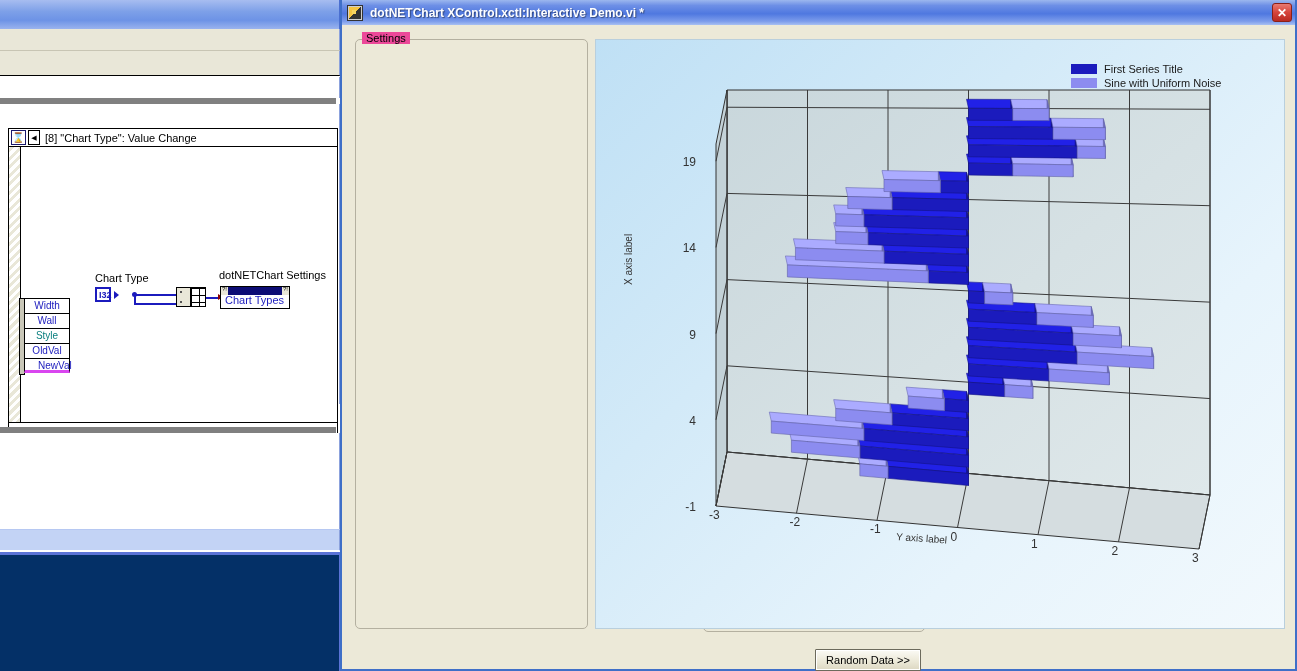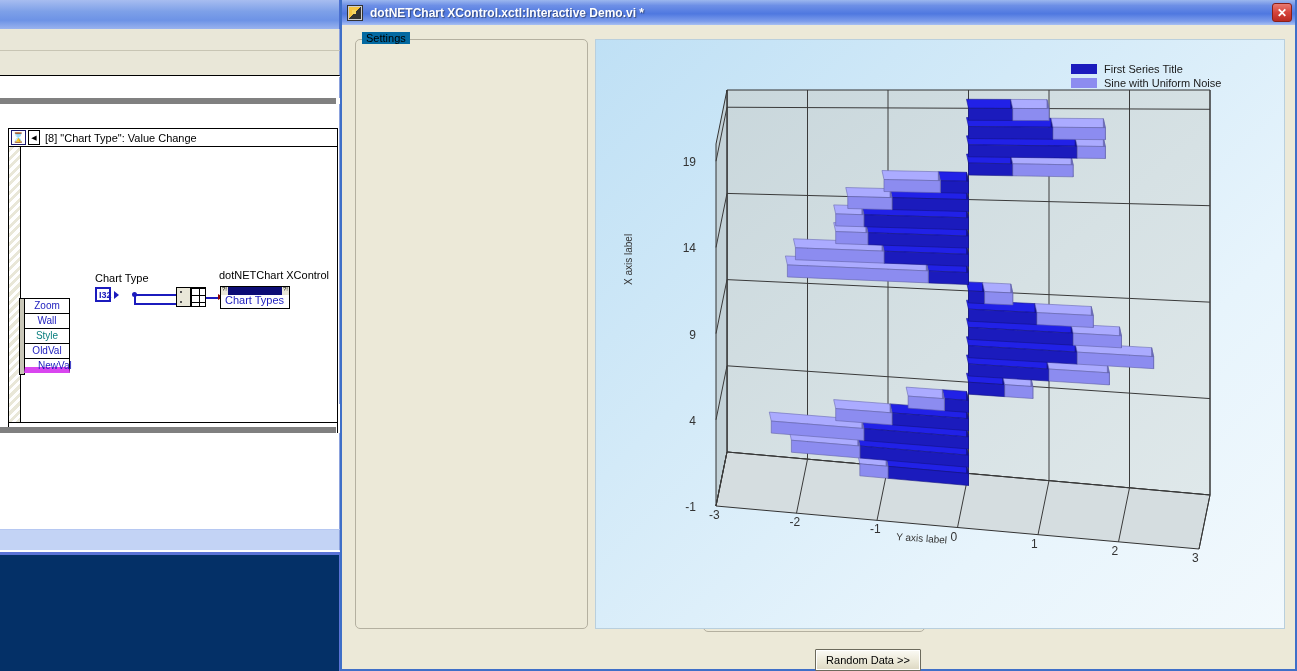--- a/index.html
+++ b/index.html
@@ -54,21 +54,21 @@
   #event-bot-stripe { position:absolute; left:9px; top:406px; width:328px; height:12px;
     background:repeating-linear-gradient(-45deg,#e9e7d8 0 3px,#fff 3px 6px);
     border-top:1px solid #000; border-bottom:1px solid #000;}
   #event-frame2 { position:absolute; left:8px; top:145px; width:330px; height:275px;
     border:1px solid #000; border-top:none; background:transparent; }
 
   
   #term-list { position:absolute; left:24px; top:194px; width:46px; background:#fff; }
   #term-list .term-cell { border:1px solid #000; border-bottom:none; height:15px;
     font-size:10px; text-align:center; line-height:13px; background:#fff; }
-  #term-list .term-cell:last-child { border-bottom:6px solid #d946ef;padding-left:13px; }
+  #term-list .term-cell:last-child { border-bottom:3px solid #d946ef;padding-left:13px; }
   #term-gutter { position:absolute; left:19px; top:194px; width:6px; height:77px;
     background:#c9c7b8; border:1px solid #000;}
 
   .lv-label { position:absolute; font-size:11px; color:#000; white-space:nowrap; }
   #ct-term { position:absolute; left:95px; top:183px; width:16px; height:15px;
     background:#fff; border:2px solid #1b1bbd; display:flex; align-items:center;}
   #ct-term span { font-size:9px; font-weight:bold; color:#1b1bbd; padding-left:2px;
     font-family:"Liberation Sans", sans-serif;}
   #ct-term .tri { width:0;height:0;border-left:5px solid #1b1bbd;border-top:4px solid transparent;border-bottom:4px solid transparent; margin-left:2px;}
 
@@ -112,21 +112,21 @@
   #dlg-close { position:absolute; right:3px; top:3px; width:20px; height:19px;
     background:linear-gradient(to bottom,#e87a72,#d6453c 50%,#b92a22);
     border:1px solid #8a2018; border-radius:3px; color:#fff; font-size:12px; font-weight:bold;
     display:flex; align-items:center; justify-content:center; line-height:1;}
 
   #dlg-body { position:absolute; left:0; top:25px; width:953px; height:644px; background:#ece9d8; }
 
   
   #settings-box { position:absolute; left:13px; top:14px; width:233px; height:590px;
     border:1px solid #b4b0a0; border-radius:5px; background:transparent; }
-  #settings-legend { position:absolute; left:20px; top:7px; background:#0369a1; padding:0 4px;
+  #settings-legend { position:absolute; left:20px; top:7px; background:#ec4899; padding:0 4px;
     font-size:11px; color:#000; }
 
   .txtfield { position:absolute; background:#fff; border:1px solid #7f9db9;
     font-size:11px; padding:2px 4px; color:#000; height:20px; line-height:15px;
     font-family:"Liberation Sans", sans-serif;}
   .combo { position:absolute; background:#fff; border:1px solid #7f9db9; height:20px;
     display:flex; align-items:center; font-size:11px; color:#000; padding-left:4px;
     font-family:"Liberation Sans", sans-serif;}
   .combo .arrowbox { position:absolute; right:1px; top:1px; width:17px; height:16px;
     background:linear-gradient(to bottom,#f6f8fb,#cfdcee 45%,#a9c2e2);
@@ -185,21 +185,21 @@
     <div id="event-header">
       <div class="ev-btn">⌛</div>
       <div class="ev-arrow">◀</div>
       <div id="event-title">[8] "Chart Type": Value Change</div>
     </div>
     <div id="event-left-stripe"></div>
     <div id="event-bot-stripe"></div>
 
     <div id="term-gutter"></div>
     <div id="term-list">
-      <div class="term-cell" style="color:#1b1bbd">Zoom</div>
+      <div class="term-cell" style="color:#1b1bbd">Width</div>
       <div class="term-cell" style="color:#1b1bbd">Wall</div>
       <div class="term-cell" style="color:#0a7f7f">Style</div>
       <div class="term-cell" style="color:#1b1bbd">OldVal</div>
       <div class="term-cell" style="color:#1b1bbd">NewVal</div>
     </div>
 
     <div class="lv-label" style="left:95px; top:168px;">Chart Type</div>
     <div id="ct-term">
       <span>I32</span>
       <i class="tri"></i>
@@ -211,21 +211,21 @@
     <div class="wire-dot" style="left:132px; top:188px;"></div>
 
     <div id="prop-node">
       <div class="pn-l"></div>
       <div class="pn-r"></div>
     </div>
 
     <div class="wire" style="left:206px; top:193px; width:15px; height:2px;"></div>
     <div class="wire-arrow" style="left:218px; top:190px;"></div>
 
-    <div class="lv-label" style="left:219px; top:165px;">dotNETChart XControl</div>
+    <div class="lv-label" style="left:219px; top:165px;">dotNETChart Settings</div>
     <div id="xctl-node"></div>
     <div id="xctl-bar">
       <span style="left:1px;">?!</span>
       <span style="right:1px;">?!</span>
     </div>
     <div id="xctl-text">Chart Types</div>
   </div>
 
   <div id="lv-graybar2"></div>
   <div id="lv-white2"></div>

